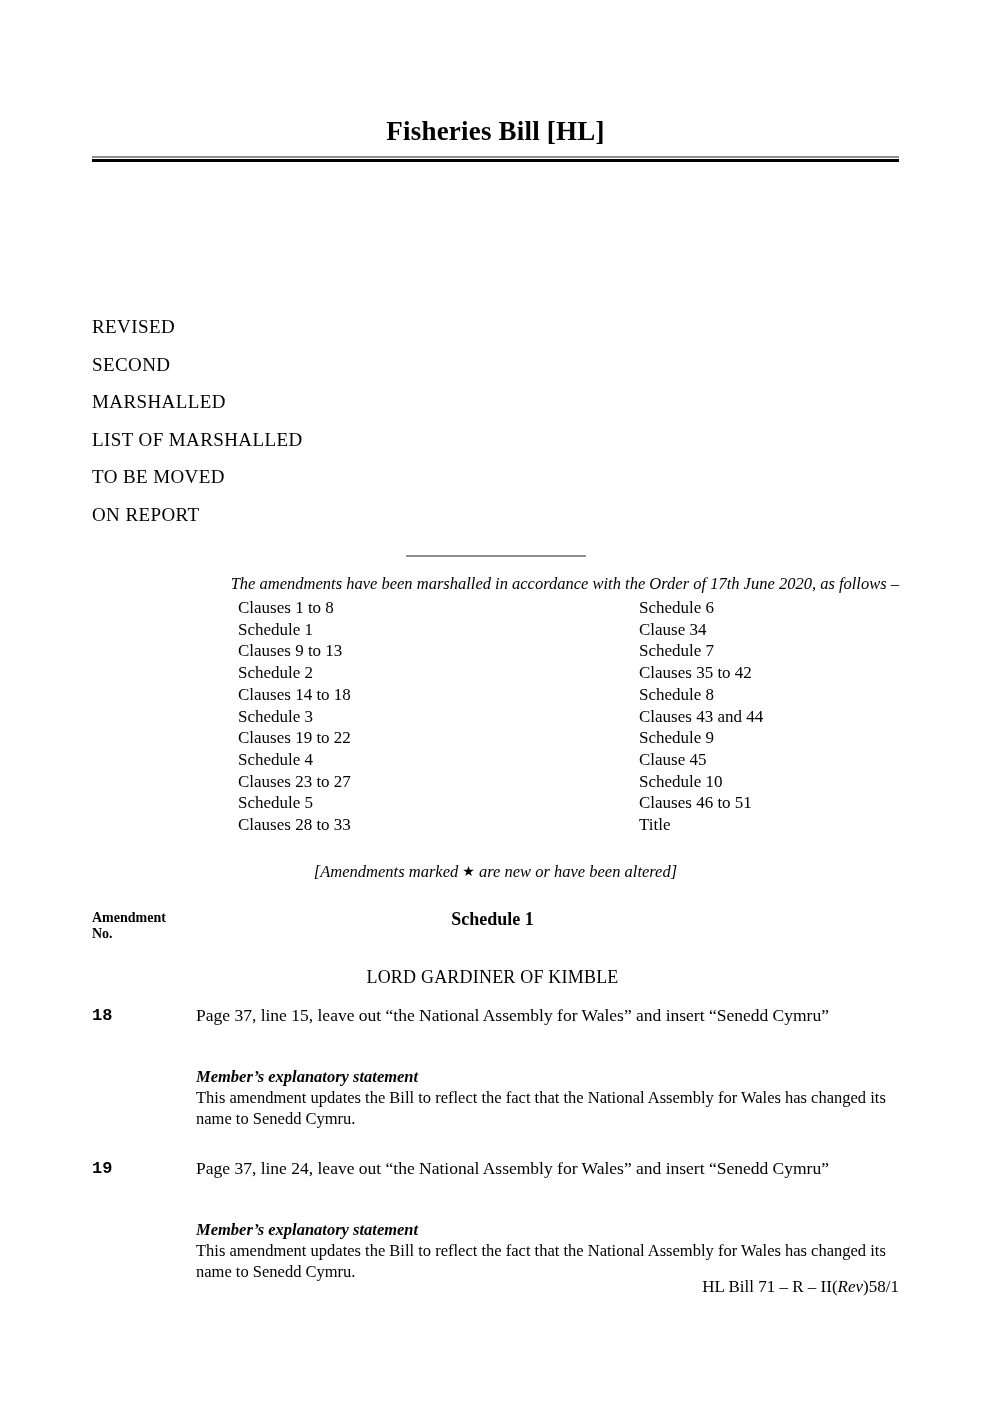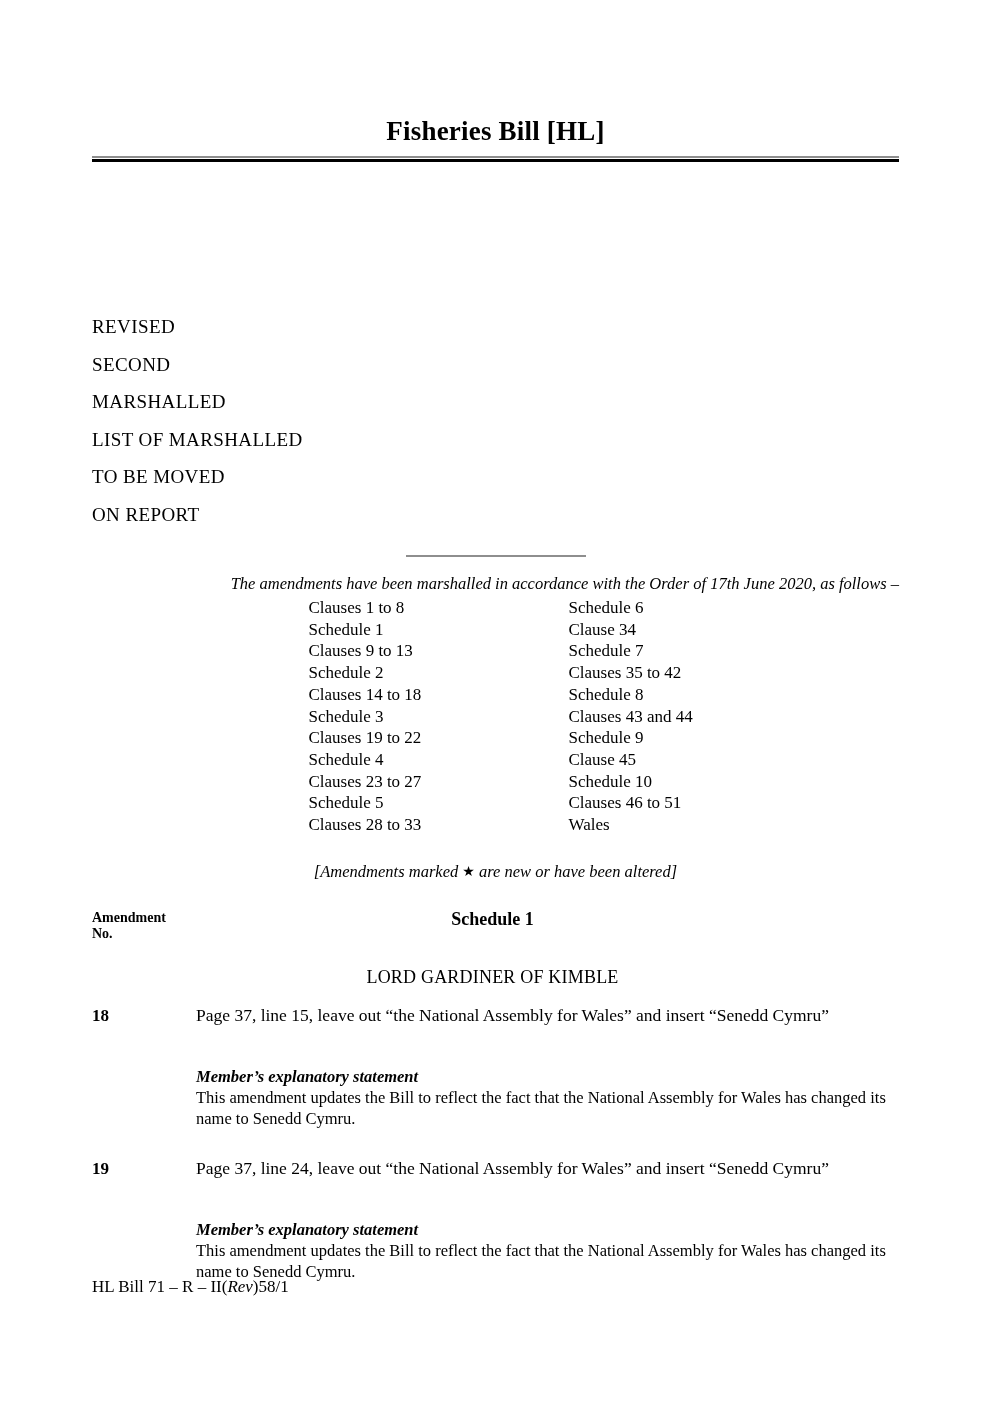--- a/index.html
+++ b/index.html
@@ -75,21 +75,21 @@
     text-align: right;
     font-style: italic;
     font-size: 16.5px;
     line-height: 22px;
   }
 
   
   .contents {
     margin-top: 2px;
     display: flex;
-    justify-content: center;
+    justify-content: space-between;
     padding-left: 146px;
   }
   .contents .col {
     font-size: 17px;
     line-height: 21.7px;
   }
   .contents .col-left { width: 260px; }
   .contents .col-right { width: 260px; }
   .contents .entry { white-space: nowrap; }
 
@@ -143,20 +143,21 @@
     min-height: 40px;
   }
   .amendment .num {
     position: absolute;
     left: 0;
     top: 0;
     width: 90px;
     font-weight: bold;
     font-size: 17px;
     line-height: 23px;
+    font-family: Liberation Mono, monospace;
   }
   .amendment .body {
     margin-left: 104px;
     font-size: 17.5px;
     line-height: 23px;
     text-align: justify;
     text-justify: inter-word;
   }
   .explanatory {
     margin-left: 104px;
@@ -173,21 +174,21 @@
     line-height: 21px;
   }
 
   
   .footer {
     position: absolute;
     left: 92px;
     right: 92px;
     bottom: 112px;
     display: flex;
-    justify-content: flex-start;
+    justify-content: flex-end;
     align-items: baseline;
     font-size: 17px;
   }
   .footer .rev { font-style: italic; }
 </style>
 </head>
 <body>
 
 <div class="page">
 
@@ -229,21 +230,21 @@
       <div class="entry">Schedule 6</div>
       <div class="entry">Clause 34</div>
       <div class="entry">Schedule 7</div>
       <div class="entry">Clauses 35 to 42</div>
       <div class="entry">Schedule 8</div>
       <div class="entry">Clauses 43 and 44</div>
       <div class="entry">Schedule 9</div>
       <div class="entry">Clause 45</div>
       <div class="entry">Schedule 10</div>
       <div class="entry">Clauses 46 to 51</div>
-      <div class="entry">Wales</div>
+      <div class="entry">Title</div>
     </div>
   </div>
 
   <div class="star-note">
     <span>[Amendments marked </span><span class="star">★</span><span> are new or have been altered]</span>
   </div>
 
   <div class="section-head">
     <div class="amend-no-label">
       <div>Amendment</div>

